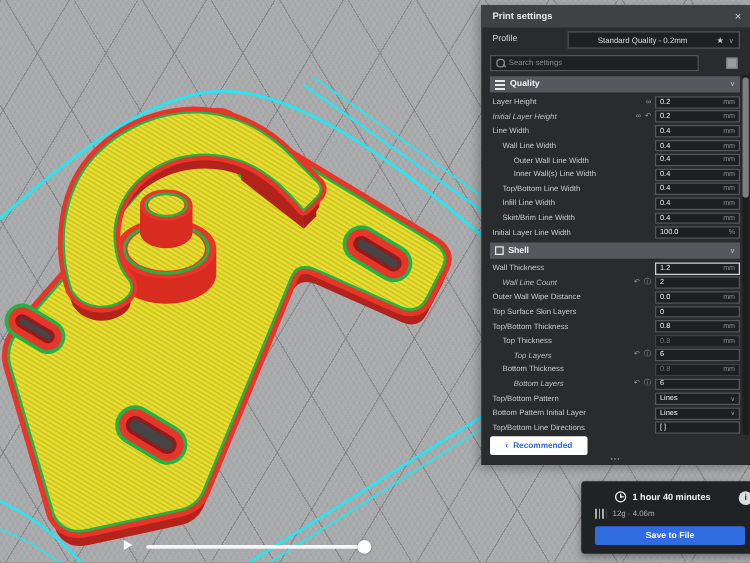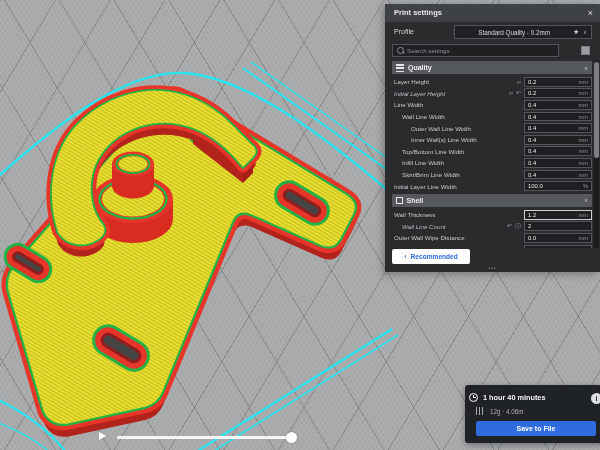--- a/index.html
+++ b/index.html
@@ -17,21 +17,21 @@
   #scene{position:absolute;inset:0;}
 
   
   #playbar{position:absolute;left:0;top:428px;width:385px;height:20px;z-index:2;}
   #play-btn{position:absolute;left:99px;top:4px;width:0;height:0;cursor:pointer;
     border-left:7px solid #fff;border-top:4.5px solid transparent;border-bottom:4.5px solid transparent;}
   #slider-track{position:absolute;left:117px;top:8px;width:180px;height:2.6px;background:#f6f6f6;border-radius:2px;}
   #slider-handle{position:absolute;top:-4.4px;width:11px;height:11px;border-radius:50%;background:#fff;box-shadow:0 0 2px rgba(0,0,0,.35);}
 
   
-  #panel{position:absolute;left:385px;top:4px;width:215px;height:268px;z-index:3;
+  #panel{position:absolute;left:385px;top:4px;width:215px;height:368px;z-index:3;
     background:var(--panel-bg,#292b2d);box-shadow:-2px 2px 8px rgba(0,0,0,.3);}
   #panel-header{position:absolute;top:0;left:0;right:0;height:18px;background:var(--panel-header-bg,#3f4245);}
   #panel-title{position:absolute;left:9px;top:0;line-height:18px;font-size:7.5px;font-weight:bold;color:#e6e7e8;}
   #panel-close{position:absolute;right:7px;top:0;line-height:18px;font-size:9px;color:#d3d4d5;cursor:pointer;}
 
   #profile-row{position:absolute;top:21px;left:7px;right:8px;height:14px;}
   #profile-label{position:absolute;left:2px;line-height:14px;font-size:7px;color:#d6d7d8;}
   #profile-box{position:absolute;left:62px;right:0;height:14px;border:1px solid #53565a;background:#1e2022;
     display:flex;align-items:center;cursor:pointer;}
   #profile-value{flex:1;text-align:center;font-size:6.3px;color:#dadbdc;}
@@ -75,21 +75,21 @@
   #scroll-thumb{position:absolute;top:2px;left:0;width:4.5px;height:96px;border-radius:2.5px;background:#7d8083;cursor:grab;}
 
   #recommended{position:absolute;left:7px;bottom:8px;width:78px;height:15px;border:0;border-radius:2px;
     background:#fff;color:#2f6bda;font-size:6.6px;font-weight:bold;display:flex;align-items:center;justify-content:center;cursor:pointer;}
   #recommended .bc{margin-right:4px;font-size:7px;}
   #panel-resize{position:absolute;bottom:0;left:0;right:0;text-align:center;font-size:5px;color:#85878a;letter-spacing:1px;cursor:row-resize;line-height:7px;}
 
   
   #summary-card{position:absolute;left:465px;top:385px;width:142px;height:58px;z-index:4;
     background:#202325;border-radius:3px;box-shadow:0 2px 6px rgba(0,0,0,.35);}
-  #time-row{position:absolute;left:4px;top:8px;display:flex;align-items:flex-start;}
+  #time-row{position:absolute;left:27px;top:8px;display:flex;align-items:flex-start;}
   .clock{position:relative;width:9px;height:9px;border:1px solid #fff;border-radius:50%;margin-right:5px;}
   .clock::before{content:"";position:absolute;left:3px;top:1.2px;width:1px;height:2.8px;background:#fff;}
   .clock::after{content:"";position:absolute;left:3px;top:3.2px;width:2.6px;height:1px;background:#fff;}
   #time-text{font-size:7.3px;font-weight:bold;color:#f2f3f4;}
   #mat-row{position:absolute;left:11px;top:22px;display:flex;align-items:center;}
   .spool{width:9px;height:8px;margin-right:5px;background:repeating-linear-gradient(90deg,#a9abad 0 1.3px,transparent 1.3px 2.9px);}
   #mat-text{font-size:6.3px;color:#aeb0b2;}
   #save-btn{position:absolute;left:11px;top:36px;width:120px;height:15px;border:0;border-radius:2px;
     background:var(--accent-blue,#2f6ce0);color:#fff;font-size:7px;font-weight:bold;cursor:pointer;}
   #info-circle{position:absolute;left:126px;top:8px;width:11px;height:11px;border-radius:50%;background:#dcdddf;

